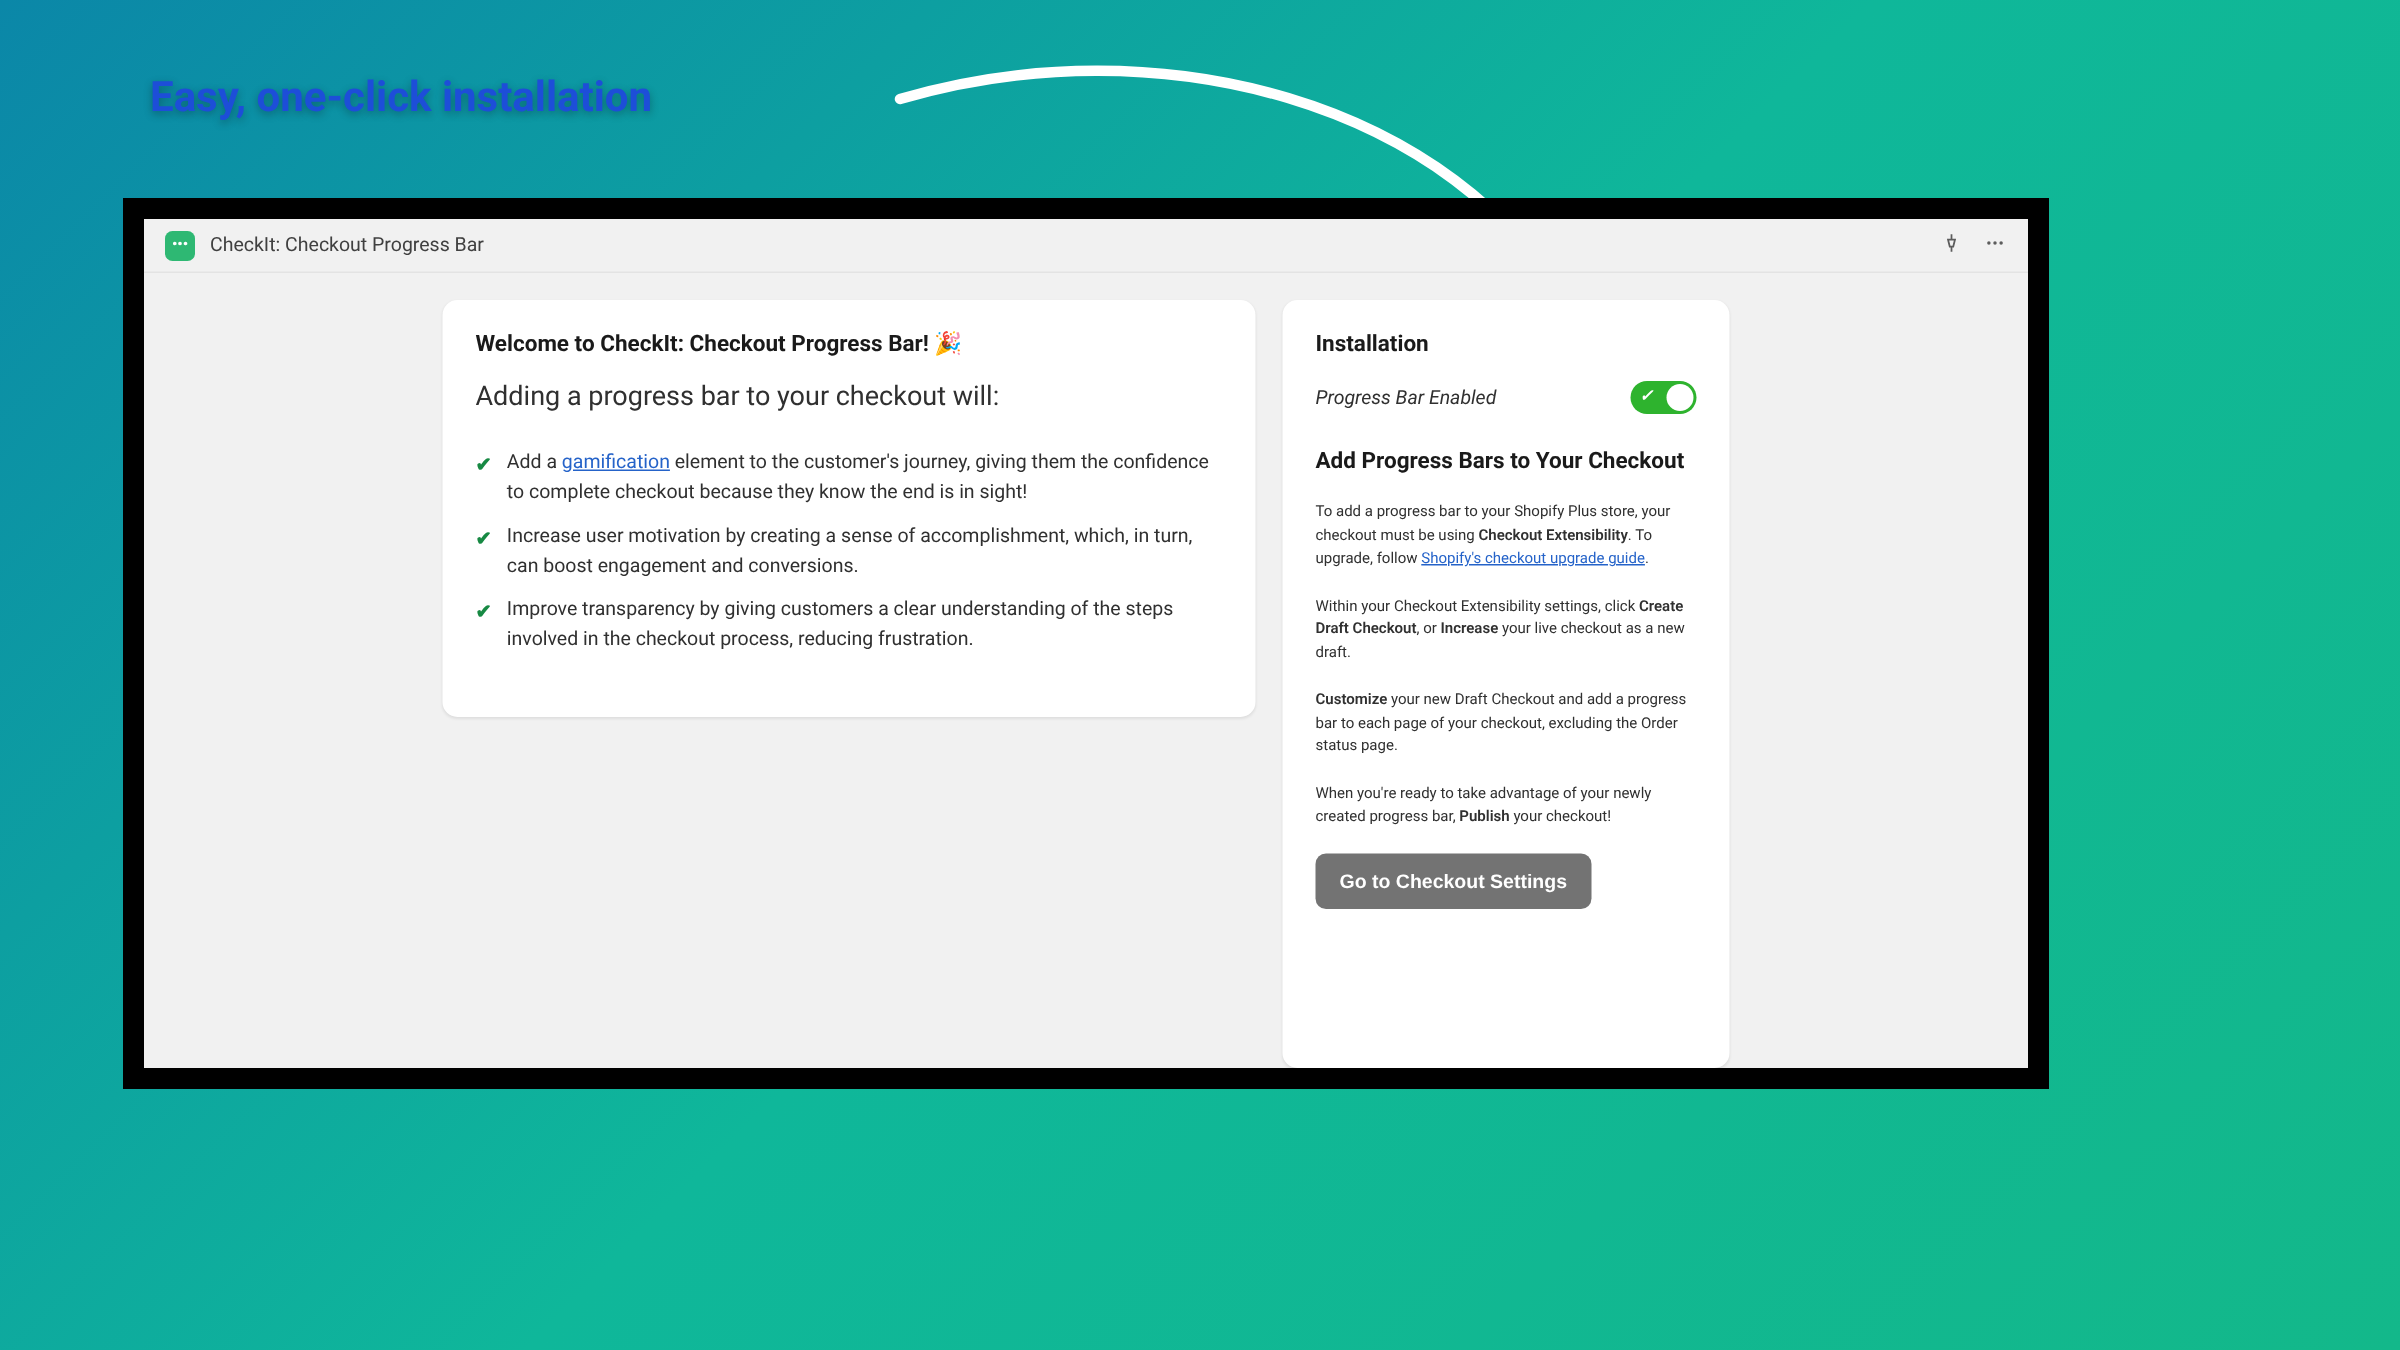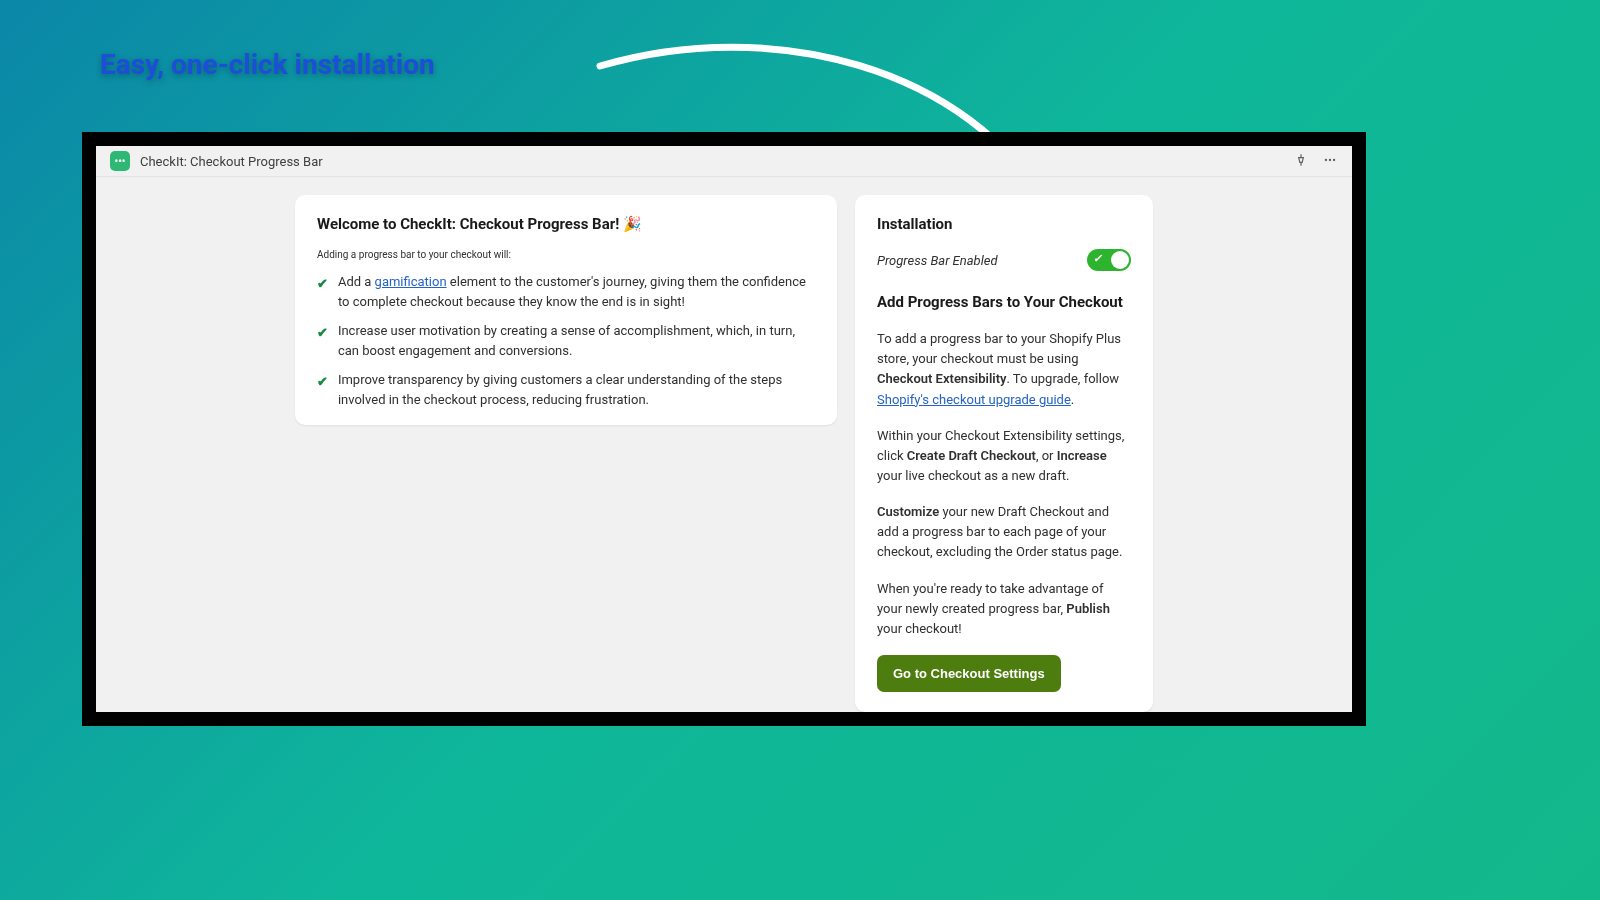--- a/index.html
+++ b/index.html
@@ -66,24 +66,24 @@
     justify-content: center;
     gap: 18px;
     padding: 18px 0 0 0;
   }
   .card {
     background: #fff;
     border-radius: 10px;
     box-shadow: 0 1px 2px rgba(0,0,0,0.08);
     padding: 20px 22px;
   }
-  .card-left { width: 542px; height: 230px; }
+  .card-left { width: 542px; height: 278px; }
   .card-right { width: 298px; }
   .card-title { font-size: 15px; font-weight: 700; color: #1a1a1a; margin-bottom: 16px; }
-  .card-sub { font-size: 10px; color: #303030; margin-bottom: 12px; }
+  .card-sub { font-size: 18px; color: #303030; margin-bottom: 24px; }
   .benefit-list { list-style: none; }
   .benefit-item {
     display: flex; gap: 10px; font-size: 13px; color: #303030;
     margin-bottom: 10px; line-height: 1.5;
   }
   .check-icon { color: #178943; flex-shrink: 0; font-weight: bold; margin-top: 2px; }
   .link { color: #2563c9; text-decoration: underline; cursor: pointer; }
   .toggle-row {
     display: flex; align-items: center; justify-content: space-between;
     margin-bottom: 22px;
@@ -101,26 +101,26 @@
   }
   .toggle-check {
     position: absolute; left: 6px; top: 3px;
     color: #fff; font-size: 11px; font-weight: bold;
   }
   .right-heading {
     font-size: 15px; font-weight: 700; color: #1a1a1a;
     margin-bottom: 18px;
   }
   .right-p {
-    font-size: 13px; color: #303030; line-height: 1.55;
+    font-size: 10px; color: #303030; line-height: 1.55;
     margin-bottom: 16px;
   }
   .strong { font-weight: 600; }
   .cta-button {
-    background: #4d7c0f; color: #fff;
+    background: #737373; color: #fff;
     border: none; border-radius: 7px;
     padding: 11px 16px; font-size: 13px; font-weight: 600;
     cursor: pointer;
   }
 </style>
 </head>
 <body>
 
 <div class="hero-text">Easy, one-click installation</div>
 

